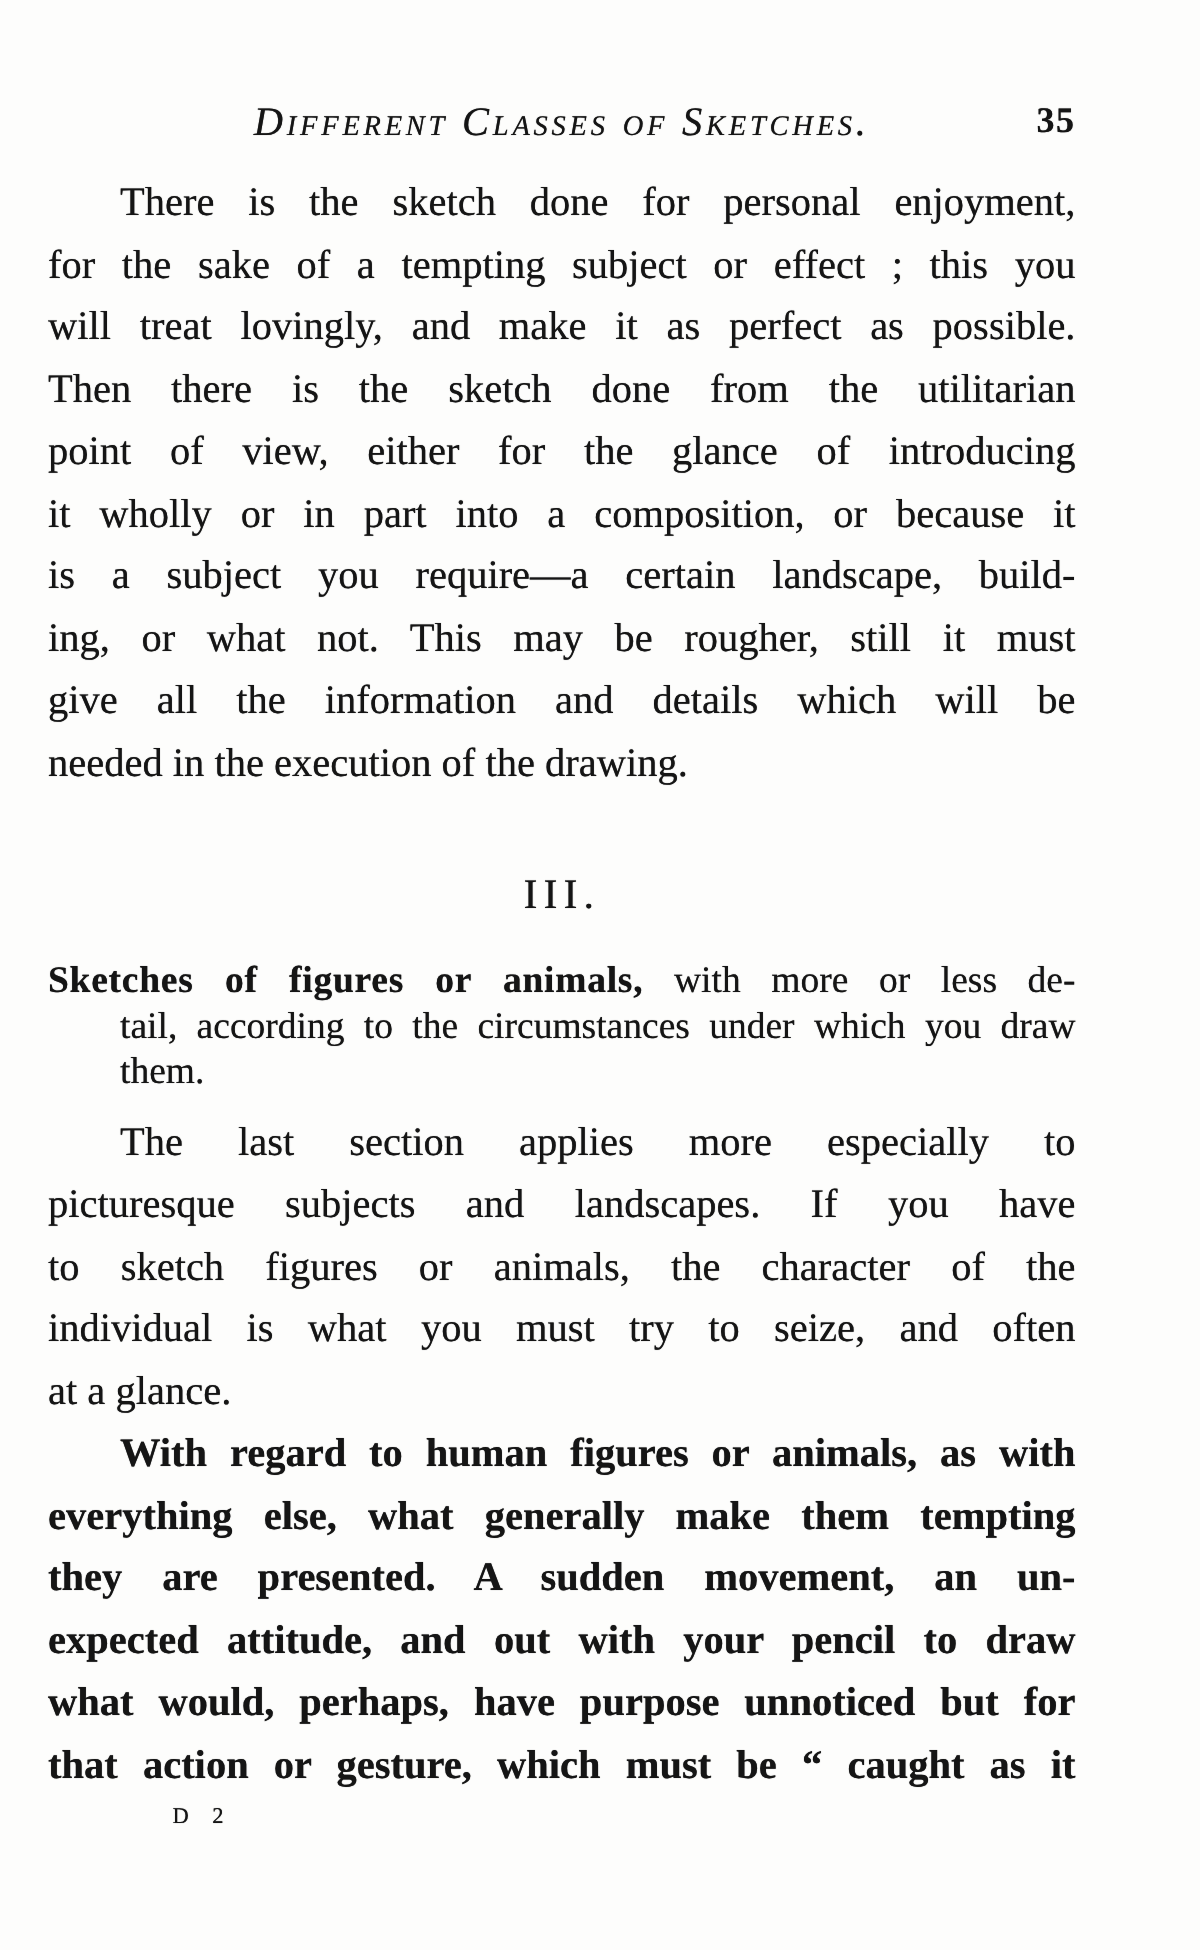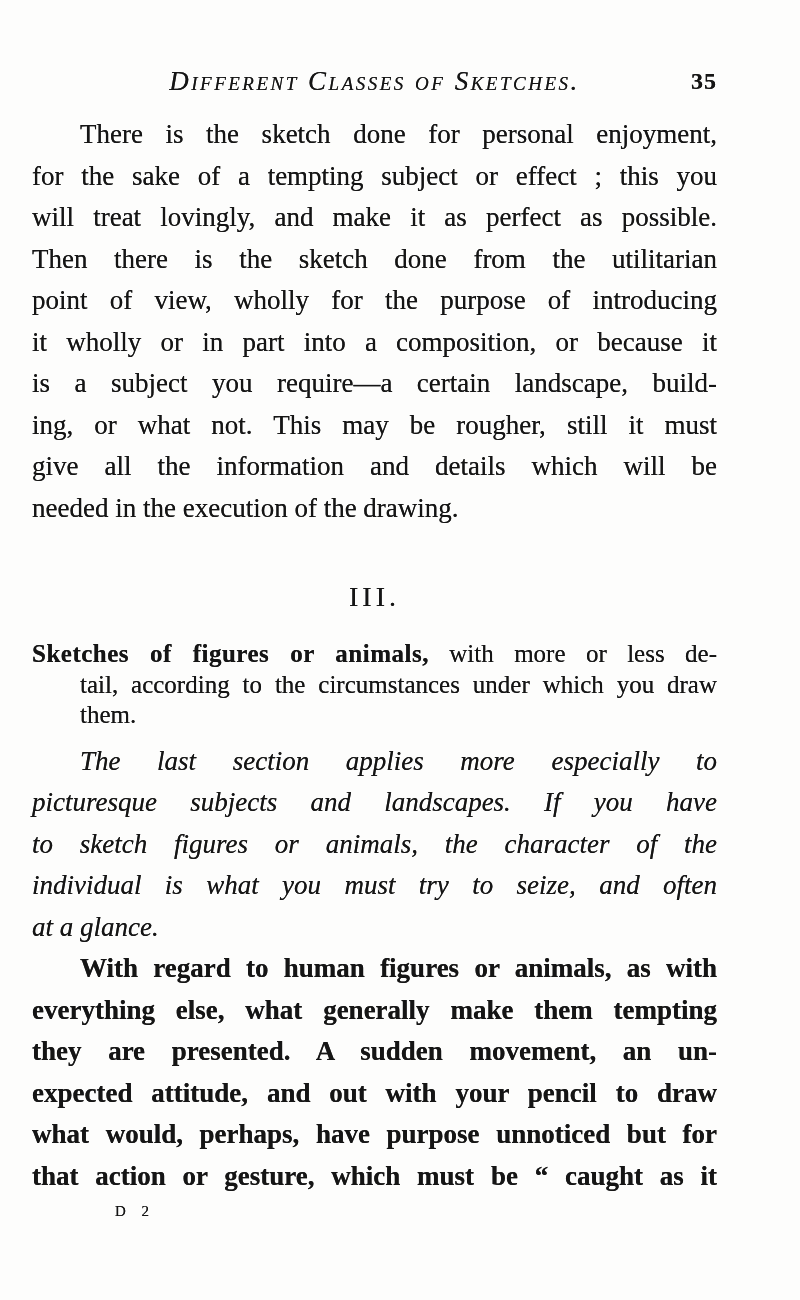--- a/index.html
+++ b/index.html
@@ -46,21 +46,21 @@
   .para { margin: 0; padding: 0; }
   .bodyline {
     font-size: 27px;
     line-height: 41.5px;
     text-align: justify;
     text-align-last: justify;
   }
   .bodyline.first { padding-left: 48px; }
   .bodyline.lastline { text-align-last: left; }
   .para1 { margin-top: 14px; }
-  .para2 { margin-top: 10px; font-style: italic; }
+  .para2 { margin-top: 10px; }
   .para3 { margin-top: 0; font-weight: bold; }
   
   .section-number {
     margin: 48px 0 18px 0;
     text-align: center;
     font-size: 28px;
     font-weight: normal;
     letter-spacing: 4px;
     line-height: 40px;
   }
@@ -93,21 +93,21 @@
   <div class="running-header">
     <div class="running-title">Different Classes of Sketches.</div>
     <div class="page-number">35</div>
   </div>
 
   <div class="para para1">
     <div class="bodyline first">There is the sketch done for personal enjoyment,</div>
     <div class="bodyline">for the sake of a tempting subject or effect ; this you</div>
     <div class="bodyline">will treat lovingly, and make it as perfect as possible.</div>
     <div class="bodyline">Then there is the sketch done from the utilitarian</div>
-    <div class="bodyline">point of view, wholly for the purpose of introducing</div>
+    <div class="bodyline">point of view, either for the glance of introducing</div>
     <div class="bodyline">it wholly or in part into a composition, or because it</div>
     <div class="bodyline">is a subject you require—a certain landscape, build-</div>
     <div class="bodyline">ing, or what not.  This may be rougher, still it must</div>
     <div class="bodyline">give all the information and details which will be</div>
     <div class="bodyline lastline">needed in the execution of the drawing.</div>
   </div>
 
   <h2 class="section-number">III.</h2>
 
   <div class="hanging-heading">

